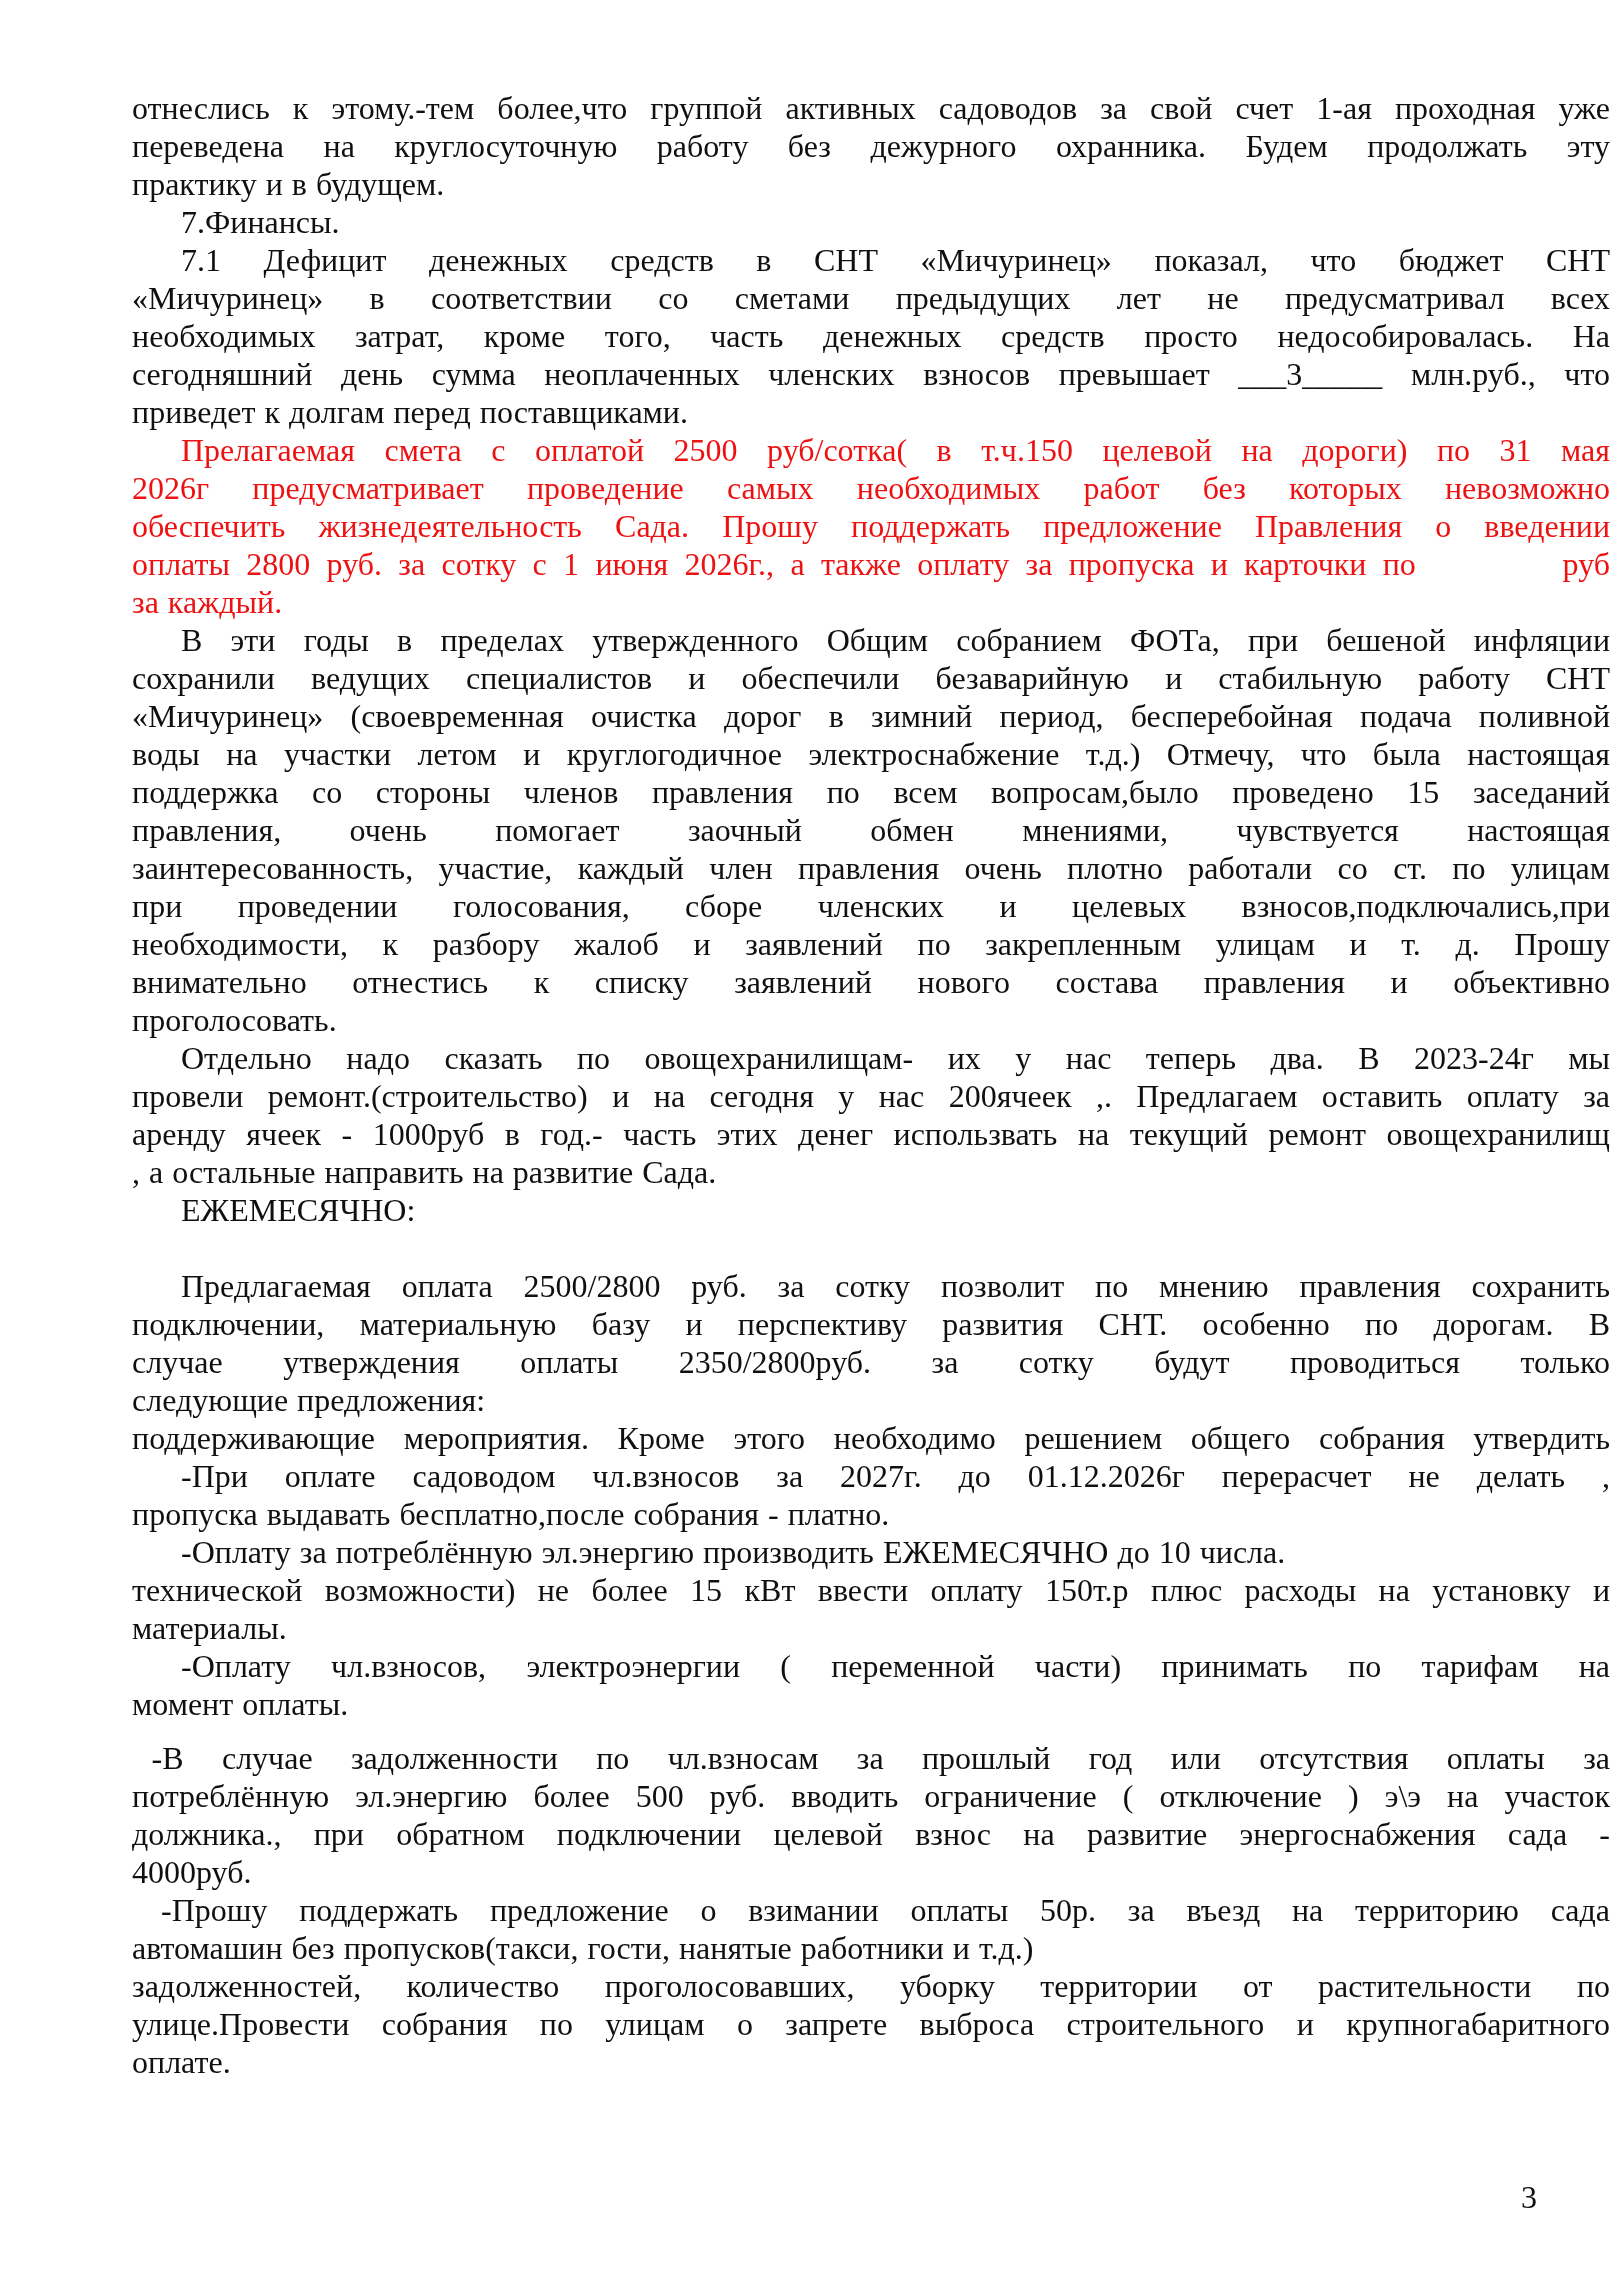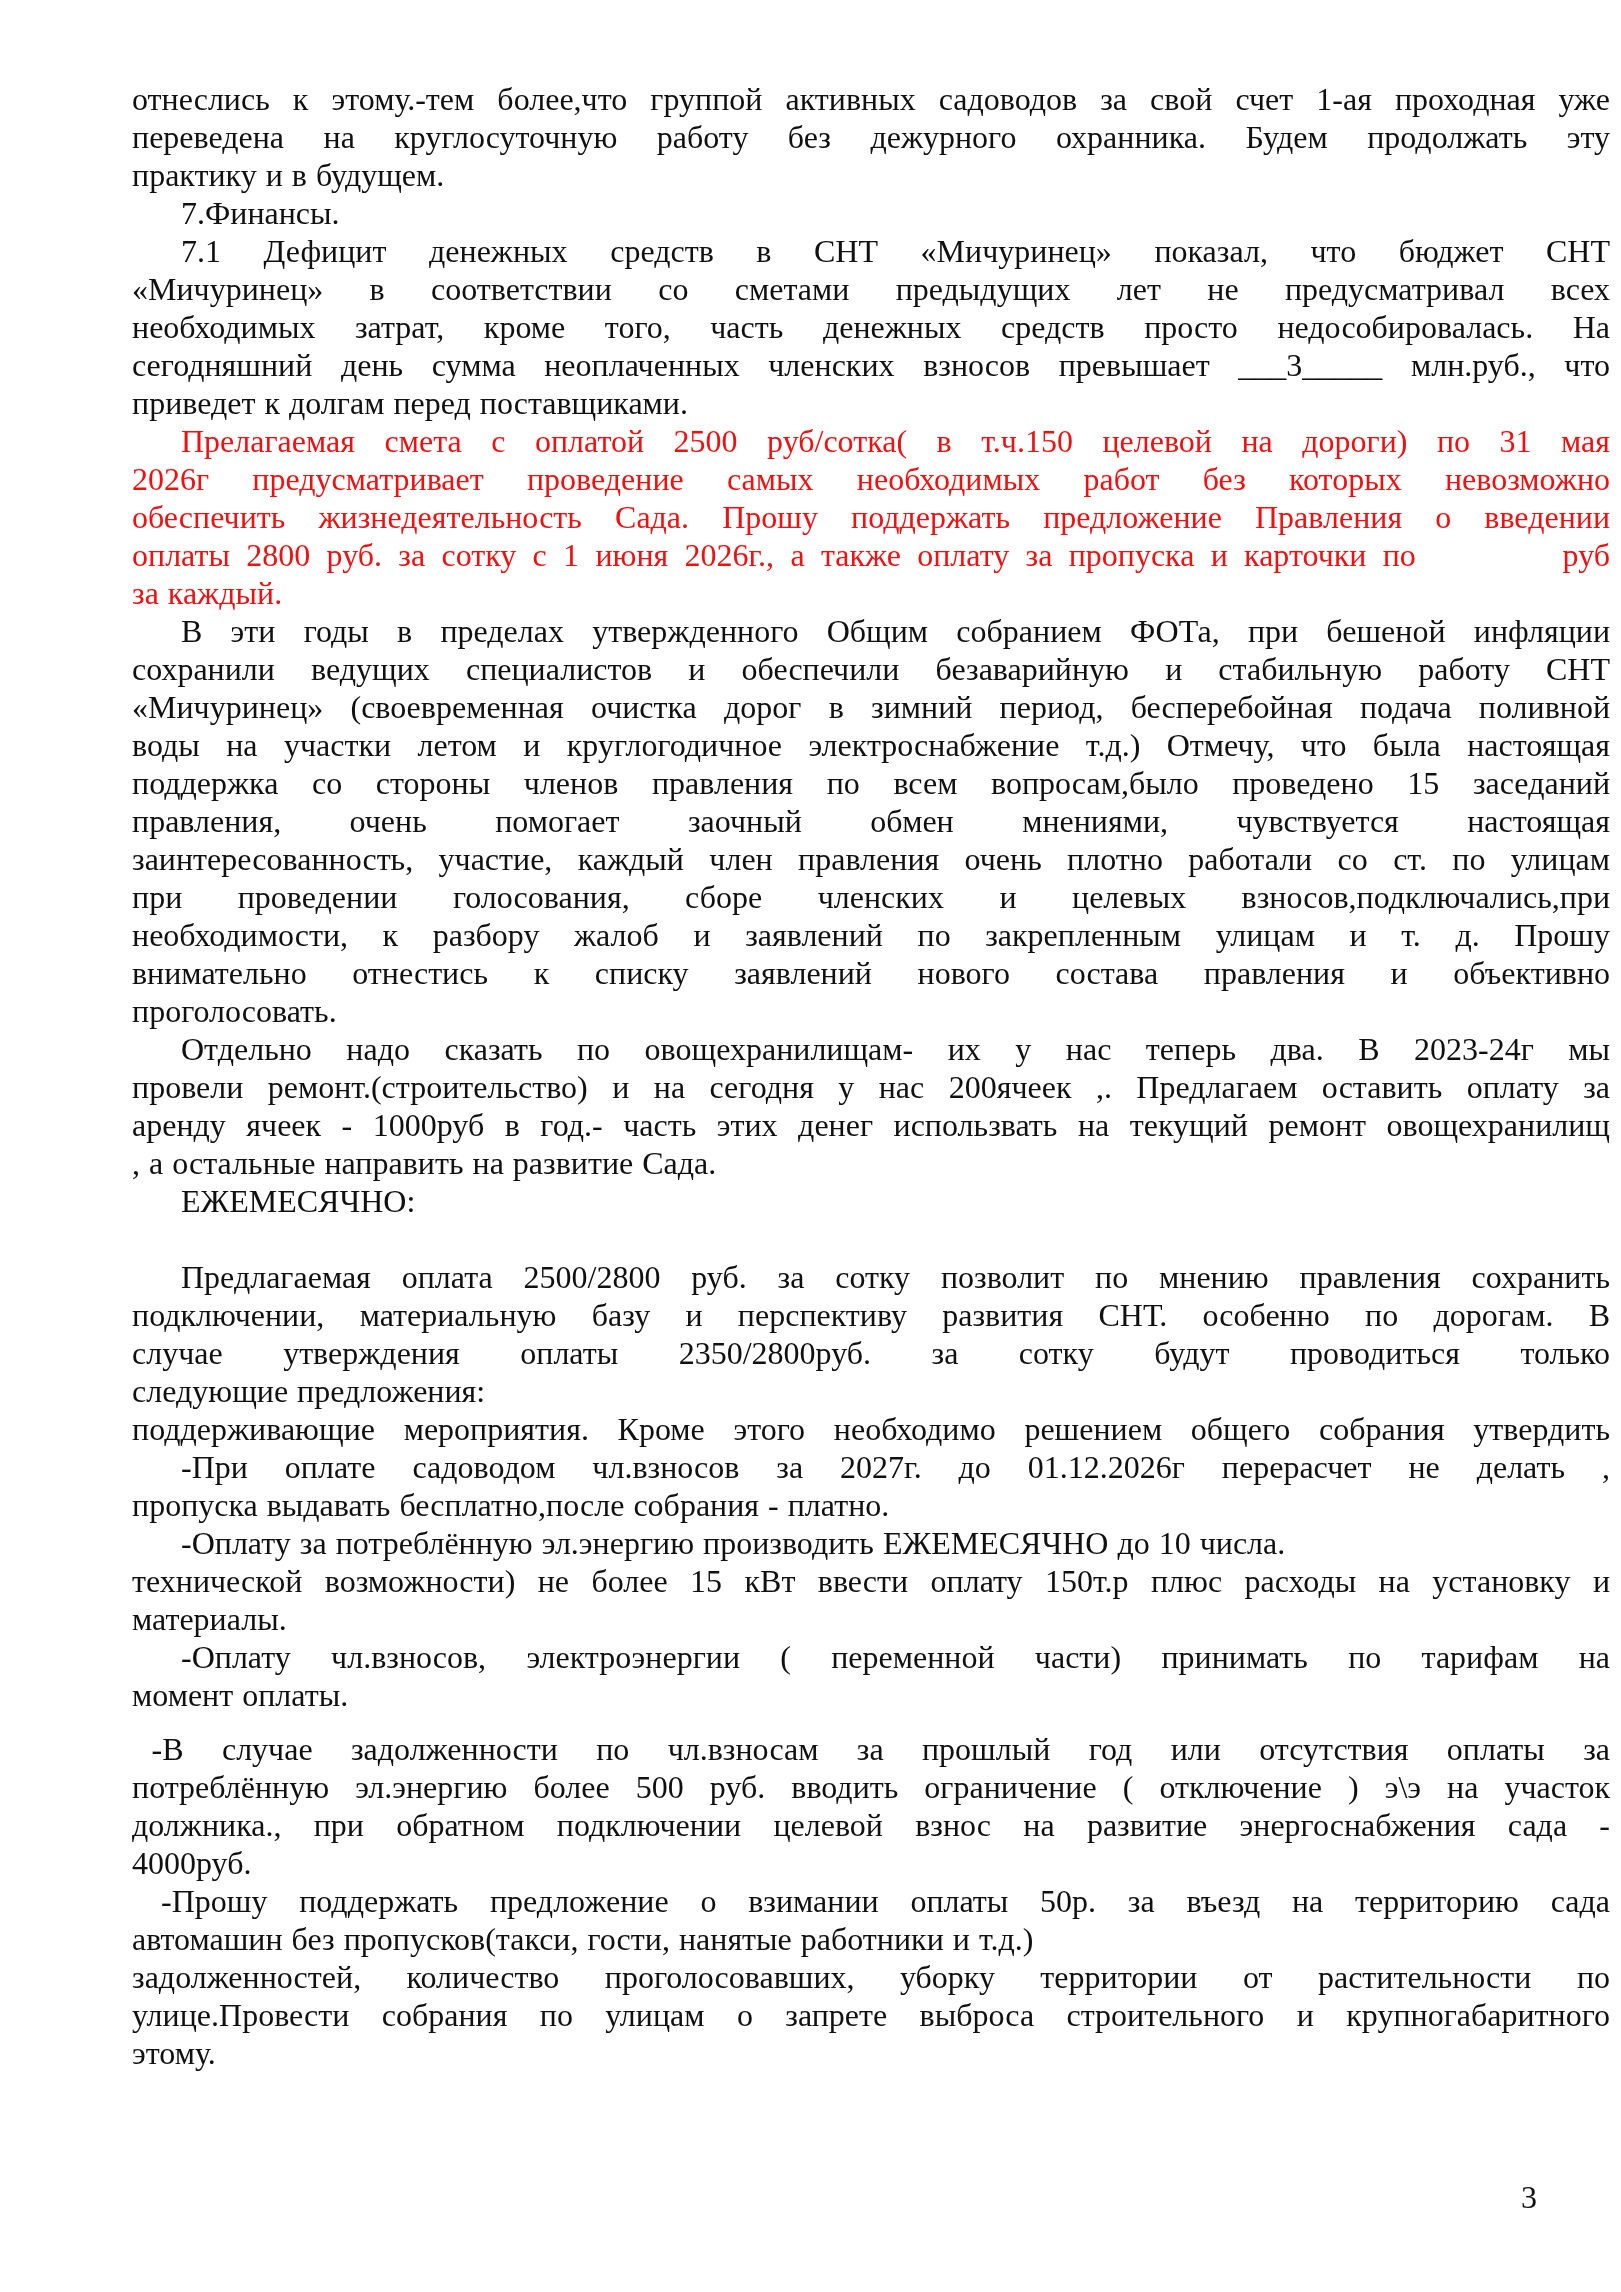--- a/index.html
+++ b/index.html
@@ -8,21 +8,21 @@
     width: 1621px;
     height: 2293px;
     margin: 0 auto;
     background: #ffffff;
     font-family: "Liberation Serif", "DejaVu Serif", serif;
     color: var(--text-color, #101010);
     overflow: hidden;
   }
   .text-block {
     position: absolute;
-    top: 80px;
+    top: 89px;
     left: 132px;
     width: 1478px;
     font-size: 32px;
     line-height: 38px;
   }
   .line {
     min-height: 38px;
     white-space: normal;
     word-spacing: 1px;
   }
@@ -89,17 +89,17 @@
       <div class="line align-justify indent-1">-Оплату чл.взносов, электроэнергии ( переменной части) принимать по тарифам на</div>
       <div class="line align-left">момент оплаты.</div>
       <div class="line align-justify indent-2">-В случае задолженности по чл.взносам за прошлый год или отсутствия оплаты за</div>
       <div class="line align-justify">потреблённую эл.энергию более 500 руб. вводить ограничение ( отключение ) э\э на участок</div>
       <div class="line align-justify">должника., при обратном подключении целевой взнос на развитие энергоснабжения сада -</div>
       <div class="line align-left">4000руб.</div>
       <div class="line align-justify indent-3">-Прошу поддержать предложение о взимании оплаты 50р. за въезд на территорию сада</div>
       <div class="line align-left">автомашин без пропусков(такси, гости, нанятые работники и т.д.)</div>
       <div class="line align-justify">задолженностей, количество проголосовавших, уборку территории от растительности по</div>
       <div class="line align-justify">улице.Провести собрания по улицам о запрете выброса строительного и крупногабаритного</div>
-      <div class="line align-left">этому.</div>
+      <div class="line align-left">оплате.</div>
     </div>
   <div class="page-number">3</div>
 </div>
 
 
 </body></html>

